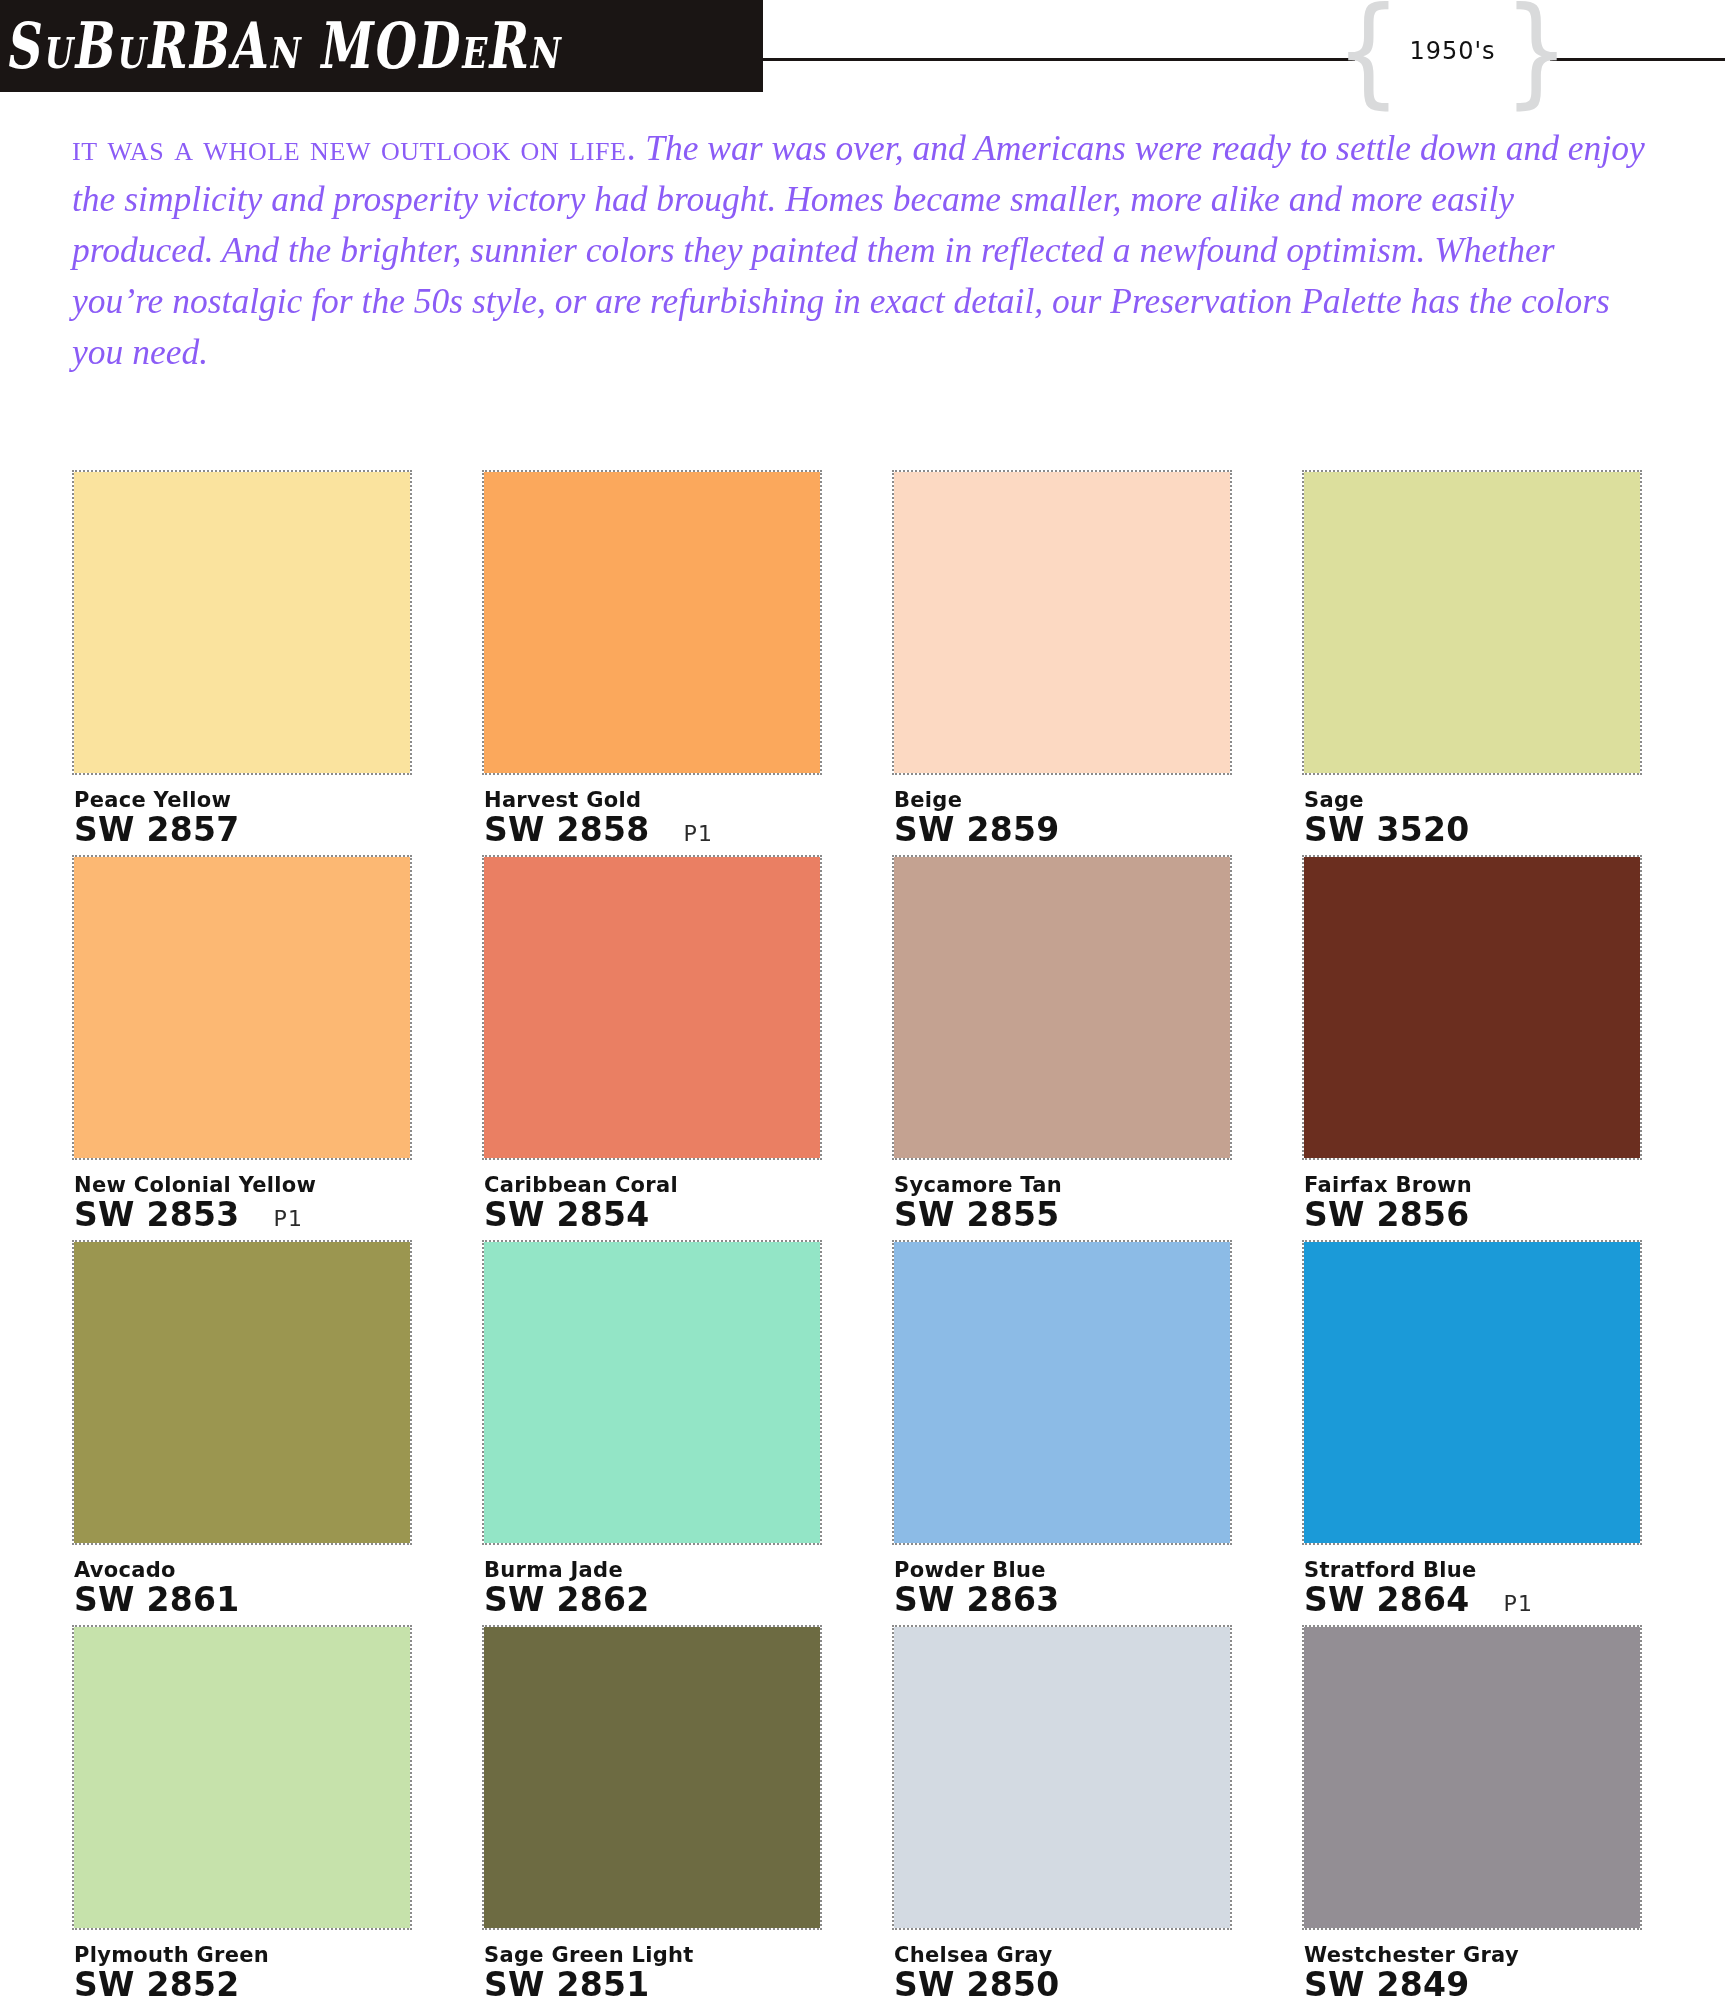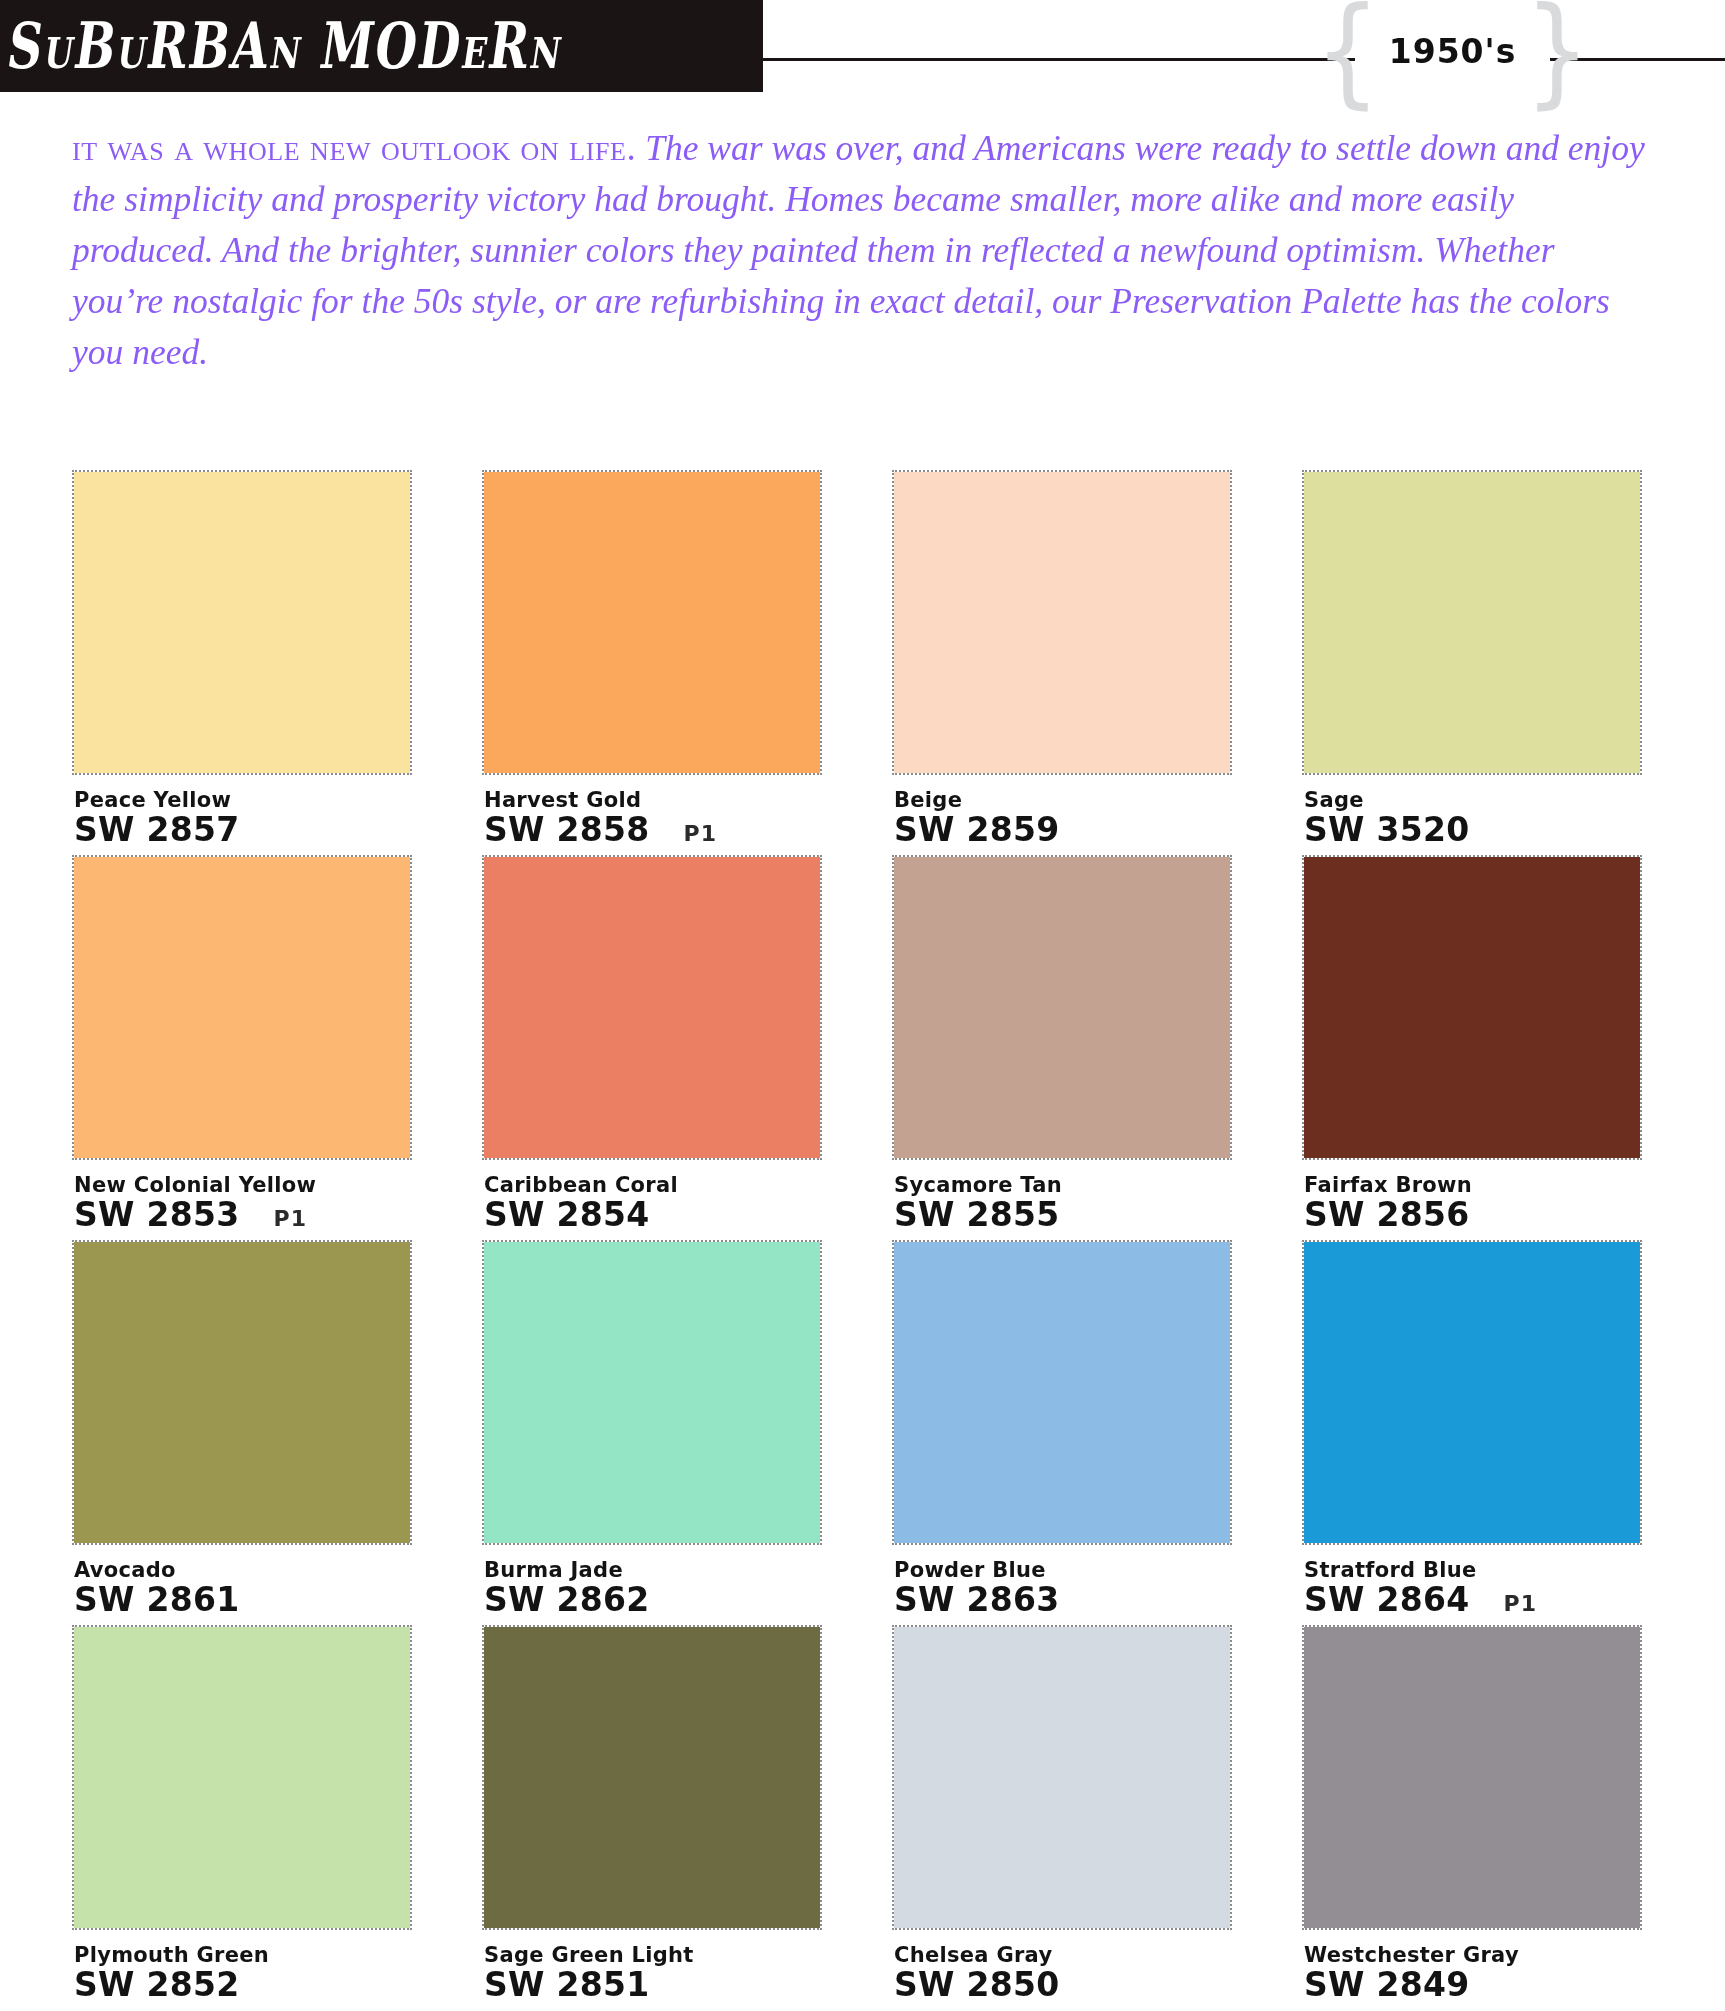--- a/index.html
+++ b/index.html
@@ -79,22 +79,22 @@
     font-size: 104px;
     line-height: 1;
     color: #d9dadb;
     font-weight: 400;
     transform: scaleY(1.15);
     user-select: none;
   }
 
   .era-label {
     font-family: "DejaVu Sans", sans-serif;
-    font-size: 33px;
-    font-weight: 700;
+    font-size: 24px;
+    font-weight: 400;
     color: #111111;
     letter-spacing: 1px;
     padding: 0 8px;
     white-space: nowrap;
   }
 
   
   .intro {
     position: absolute;
     top: 122px;
@@ -173,21 +173,21 @@
     font-size: 33px;
     font-weight: 700;
     color: #131313;
     letter-spacing: 0.3px;
     white-space: nowrap;
   }
 
   .swatch-tag {
     font-family: "DejaVu Sans", sans-serif;
     font-size: 22px;
-    font-weight: 700;
+    font-weight: 400;
     color: #2b2b2b;
     margin-left: 34px;
     letter-spacing: 1px;
     white-space: nowrap;
   }
 
   .swatch-tag:empty { display: none; }
 </style>
 </head>
 <body>

